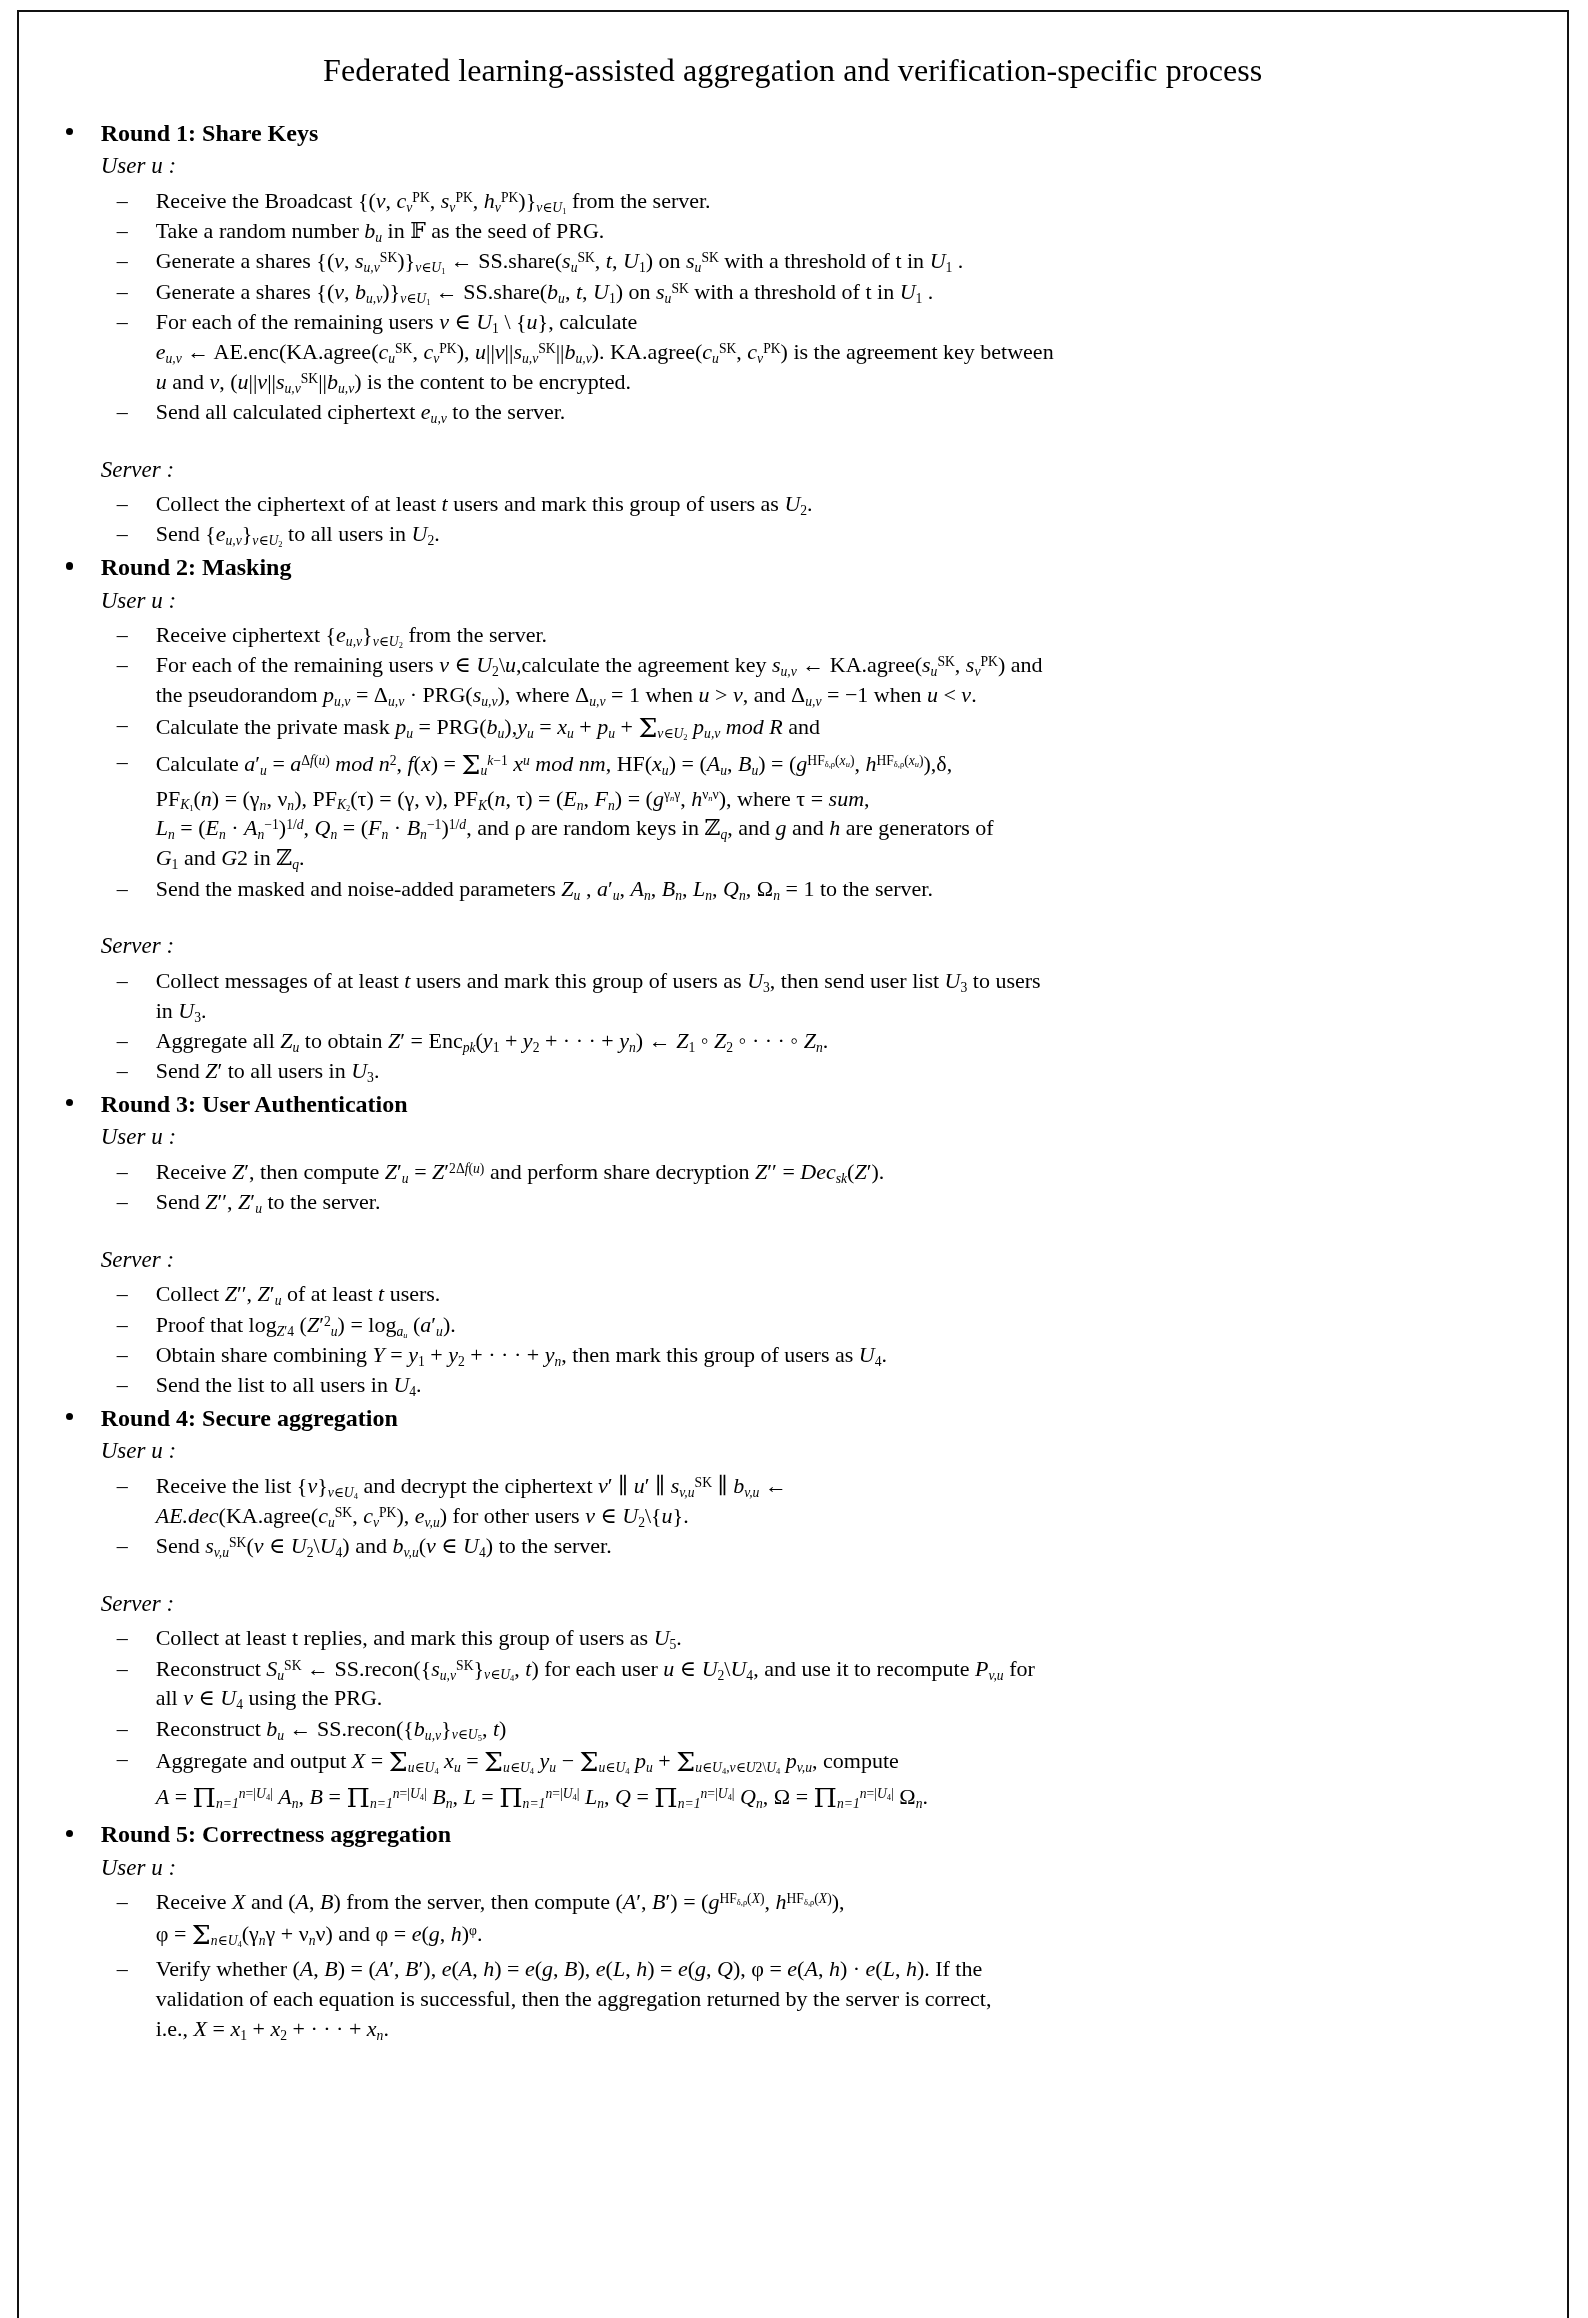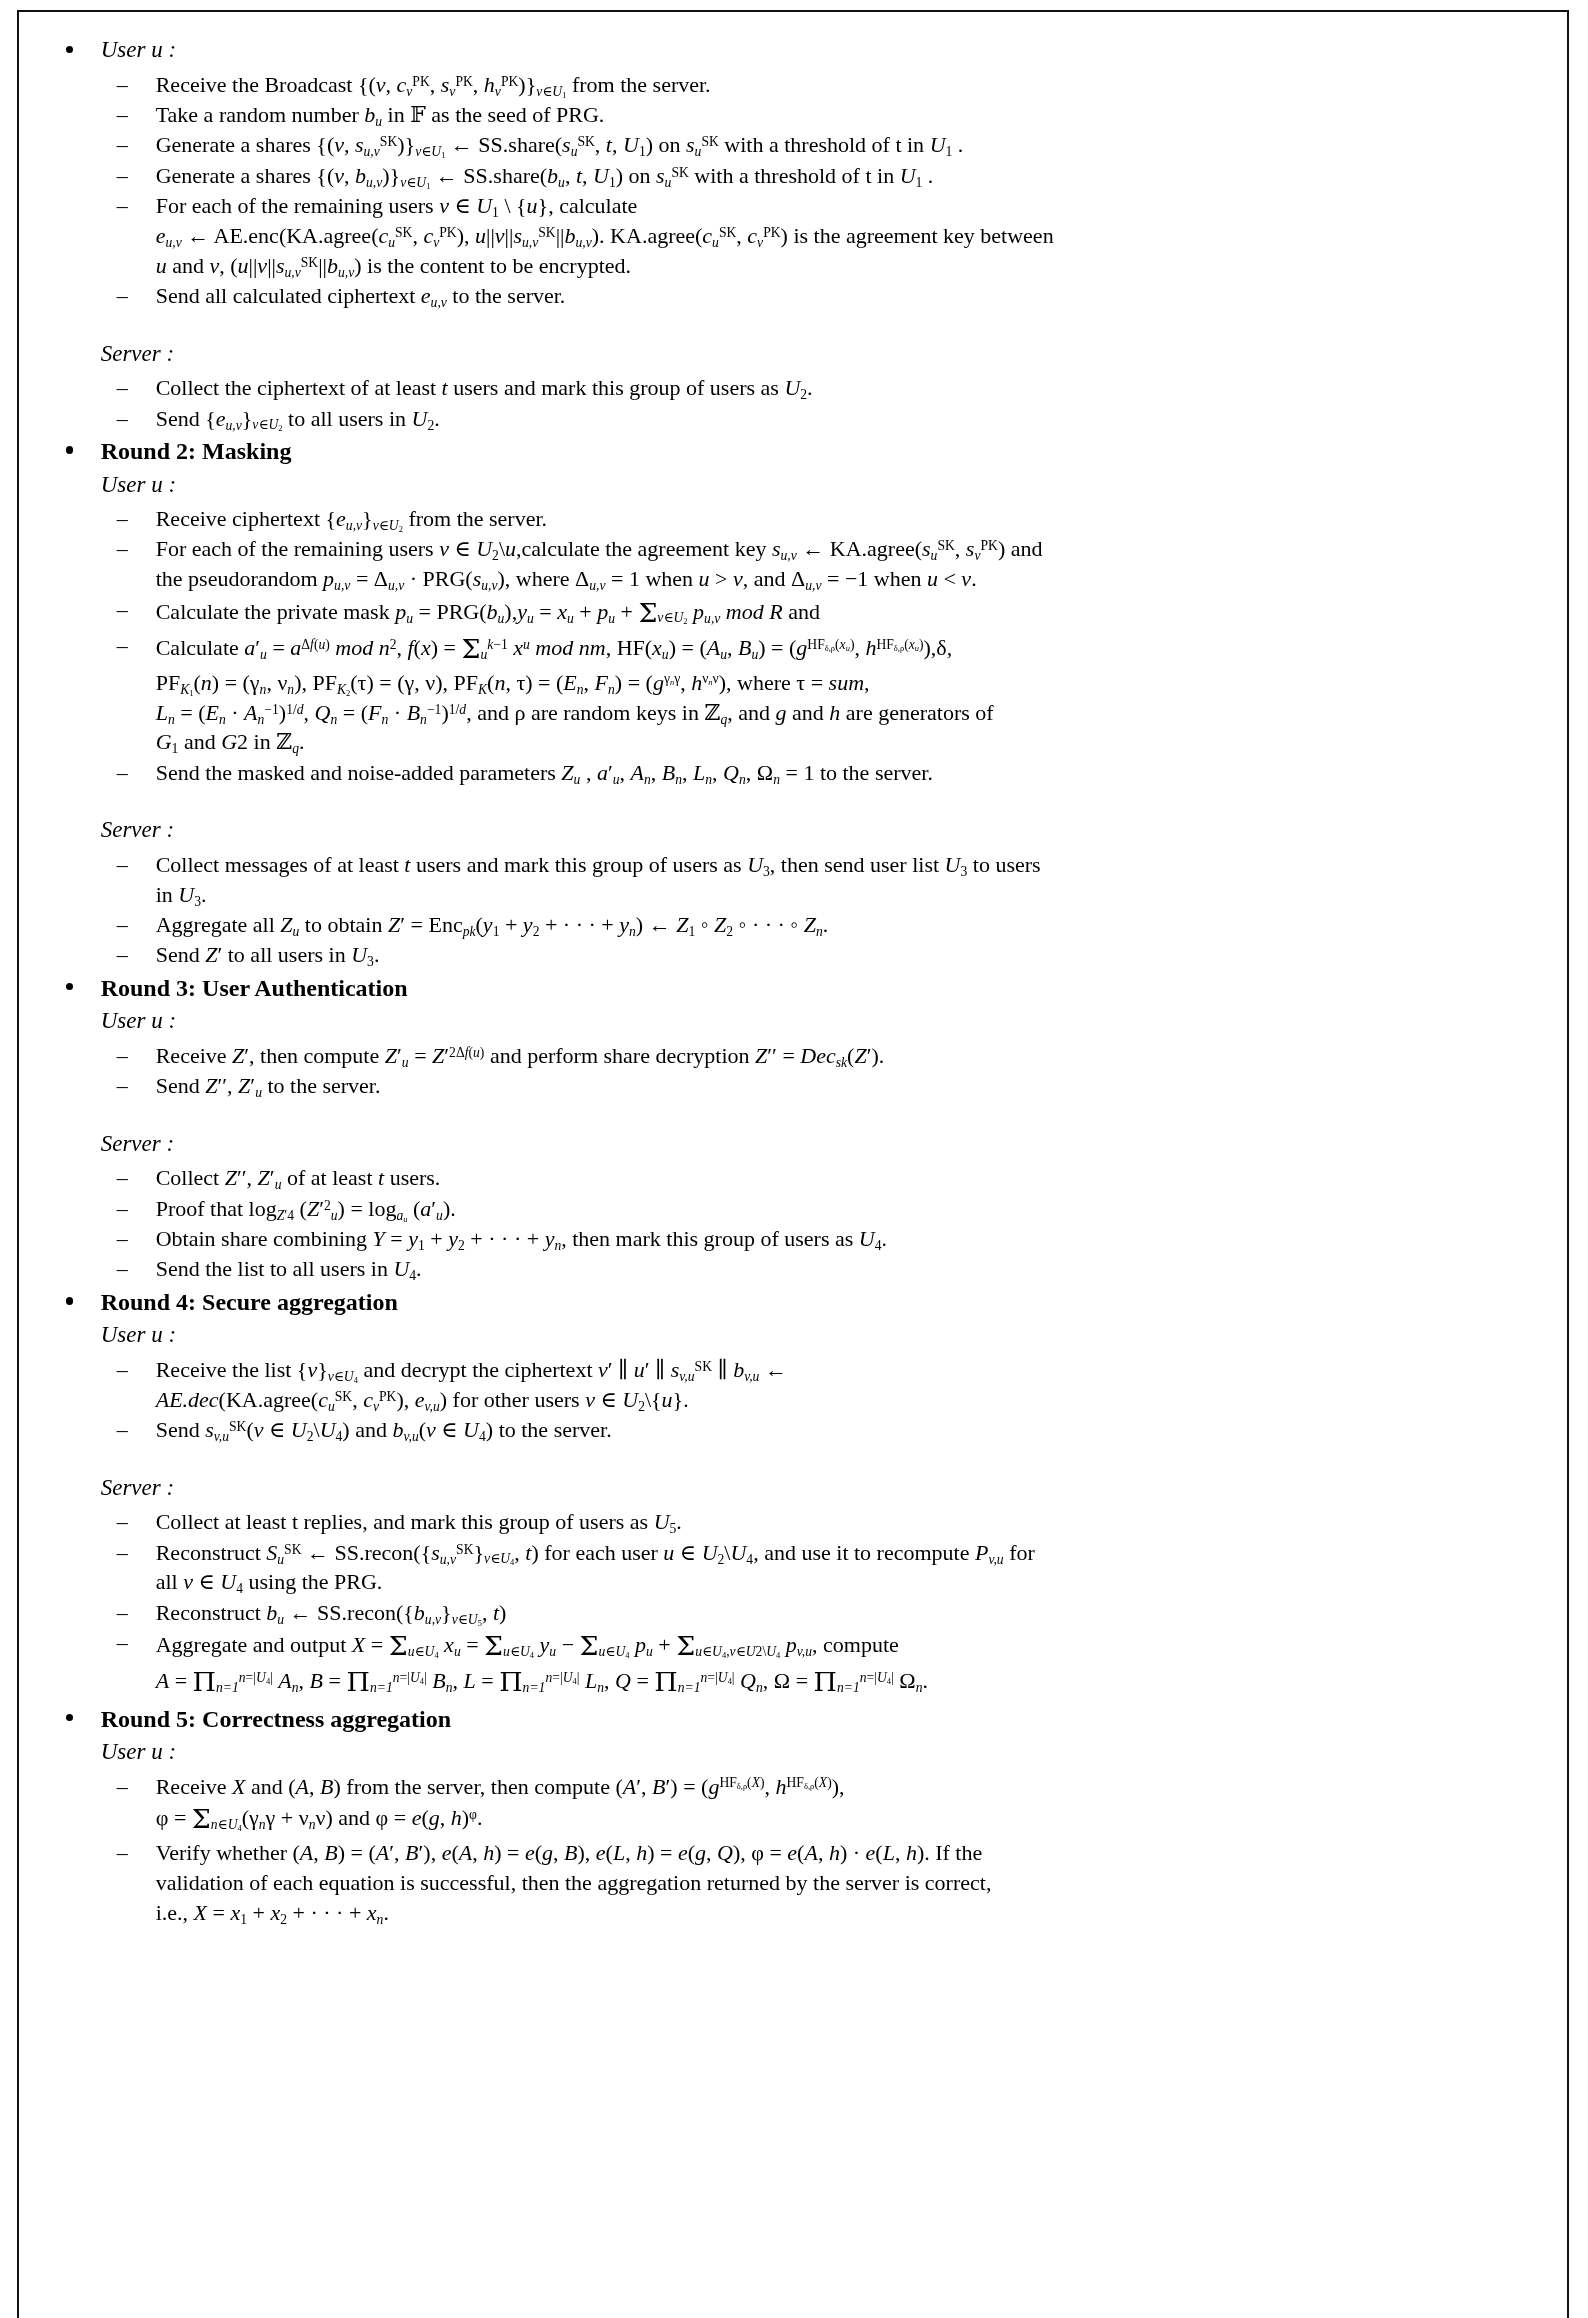--- a/index.html
+++ b/index.html
@@ -62,25 +62,27 @@
   sub{ font-size:0.62em; vertical-align:-0.28em; line-height:0; }
   sup{ font-size:0.62em; vertical-align:0.46em; line-height:0; }
   .big{ font-size:1.22em; font-family:"DejaVu Serif", serif; font-style:normal; vertical-align:-0.12em;}
 </style>
 </head>
 <body>
 
 <div class="page-frame">
   <div class="inner">
 
+    <div class="doc-title">Federated learning-assisted aggregation and verification-specific process</div>
 
     <ul class="rounds">
 
       <li class="round">
         <span class="bullet"></span>
+        <div class="round-title">Round 1: Share Keys</div>
         <div class="actor">User u :</div>
 
         <ul class="steps">
           <li class="step"><span class="dash">–</span>
             Receive the Broadcast {(<span class="mathit">v</span>, <span class="mathit">c</span><sub class="mathit">v</sub><sup>PK</sup>, <span class="mathit">s</span><sub class="mathit">v</sub><sup>PK</sup>, <span class="mathit">h</span><sub class="mathit">v</sub><sup>PK</sup>)}<sub><span class="mathit">v</span>∈<span class="mathit">U</span><sub>1</sub></sub> from the server.
           </li>
           <li class="step"><span class="dash">–</span>
             Take a random number <span class="mathit">b</span><sub class="mathit">u</sub> in <span class="bb">𝔽</span> as the seed of <span class="bold">PRG</span>.
           </li>
           <li class="step"><span class="dash">–</span>

